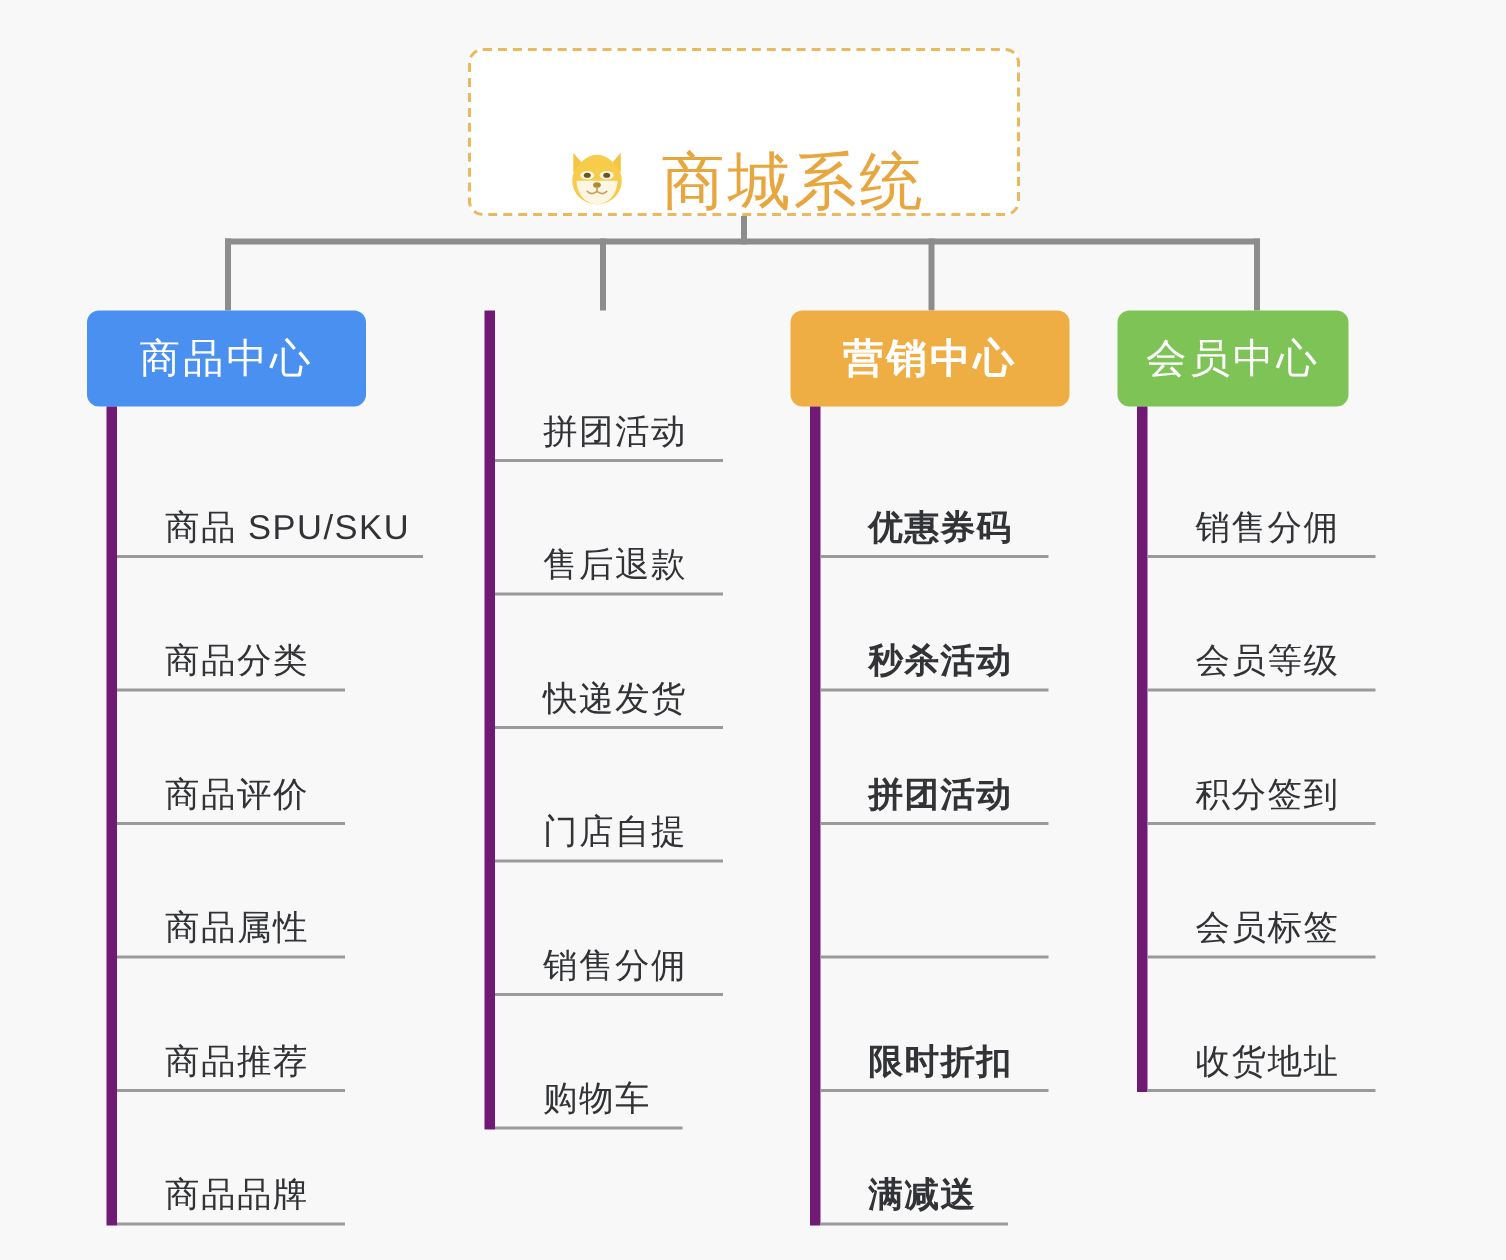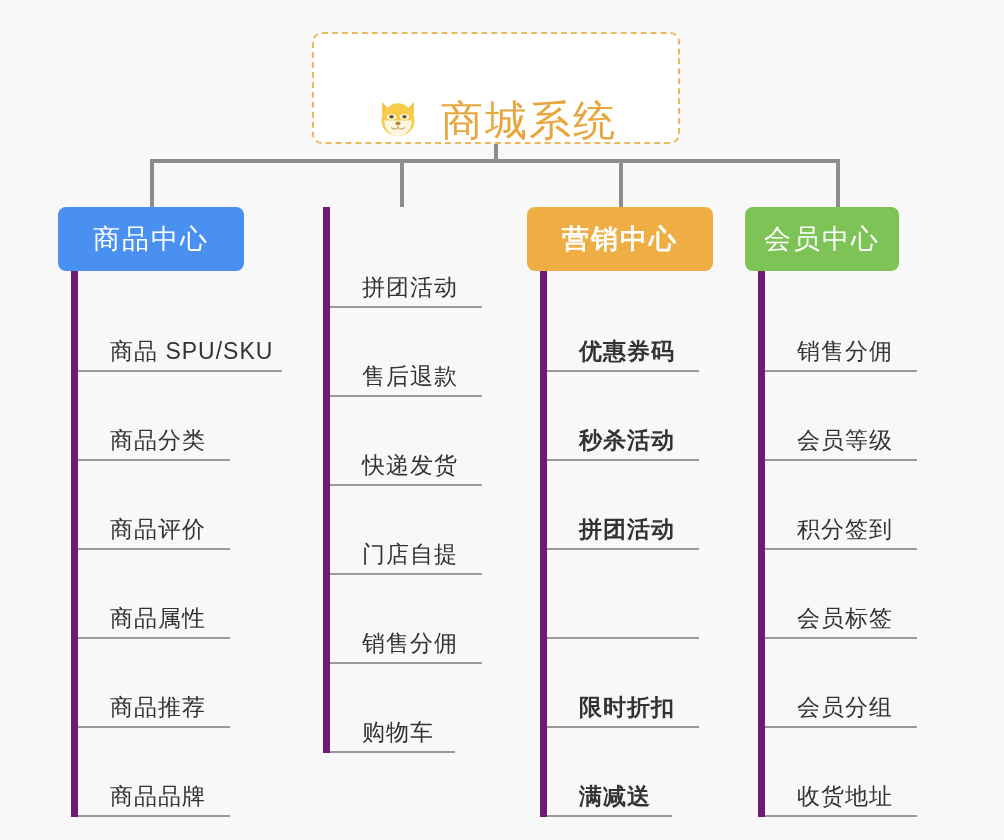--- a/index.html
+++ b/index.html
@@ -276,23 +276,19 @@
       </div>
       <div class="leaf-item leaf-med">
         <span class="leaf-label">积分签到</span>
         <span class="leaf-underline"></span>
       </div>
       <div class="leaf-item leaf-med">
         <span class="leaf-label">会员标签</span>
         <span class="leaf-underline"></span>
       </div>
       <div class="leaf-item leaf-med">
-        <span class="leaf-label">会员分组</span>
-        <span class="leaf-underline"></span>
-      </div>
-      <div class="leaf-item leaf-med">
         <span class="leaf-label">收货地址</span>
         <span class="leaf-underline"></span>
       </div>
     </div>
   </div>
 
 </div>
 
 </body></html>

